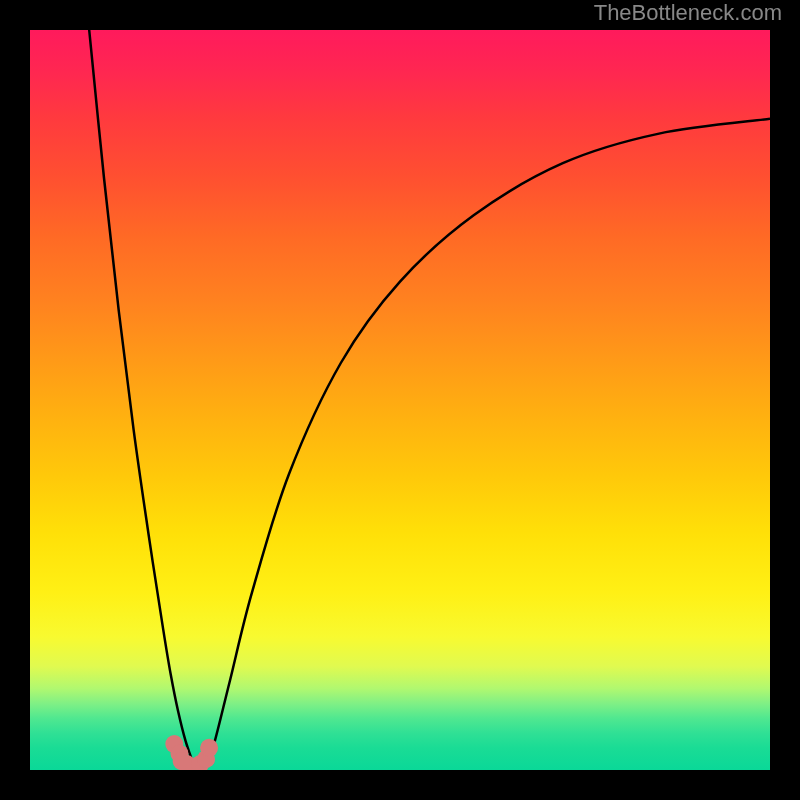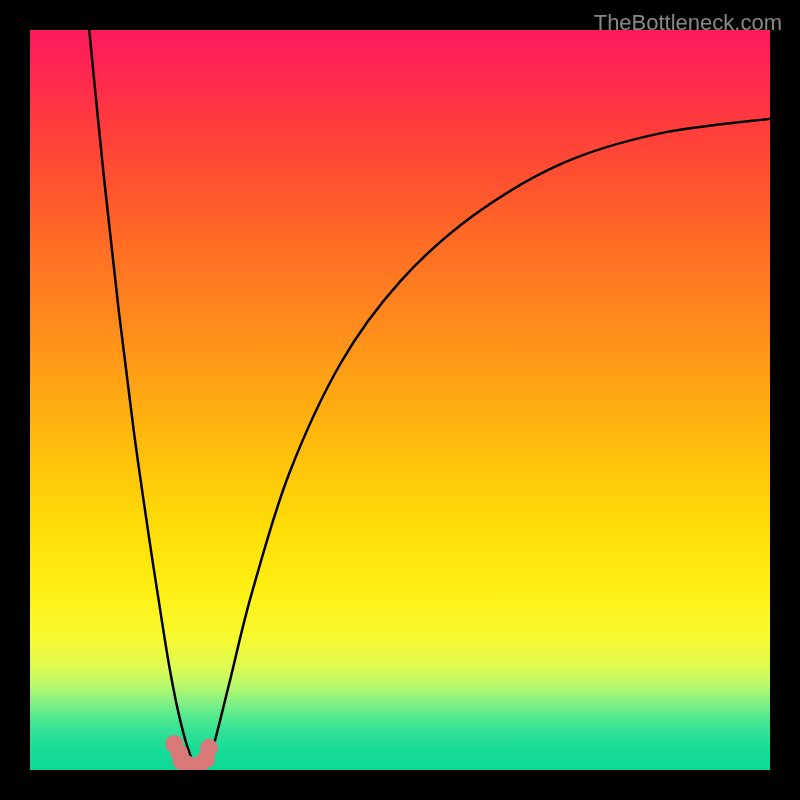--- a/index.html
+++ b/index.html
@@ -9,21 +9,21 @@
     }
     body {
       width: 800px;
       height: 800px;
       background: #000;
       position: relative;
       font-family: Arial, sans-serif;
     }
     .watermark {
       position: absolute;
-      top: 10px;
+      top: 0;
       right: 18px;
       color: #888;
       font-size: 22px;
       z-index: 10;
     }
     .chart-container {
       position: absolute;
       top: 30px;
       left: 30px;
       width: 740px;

